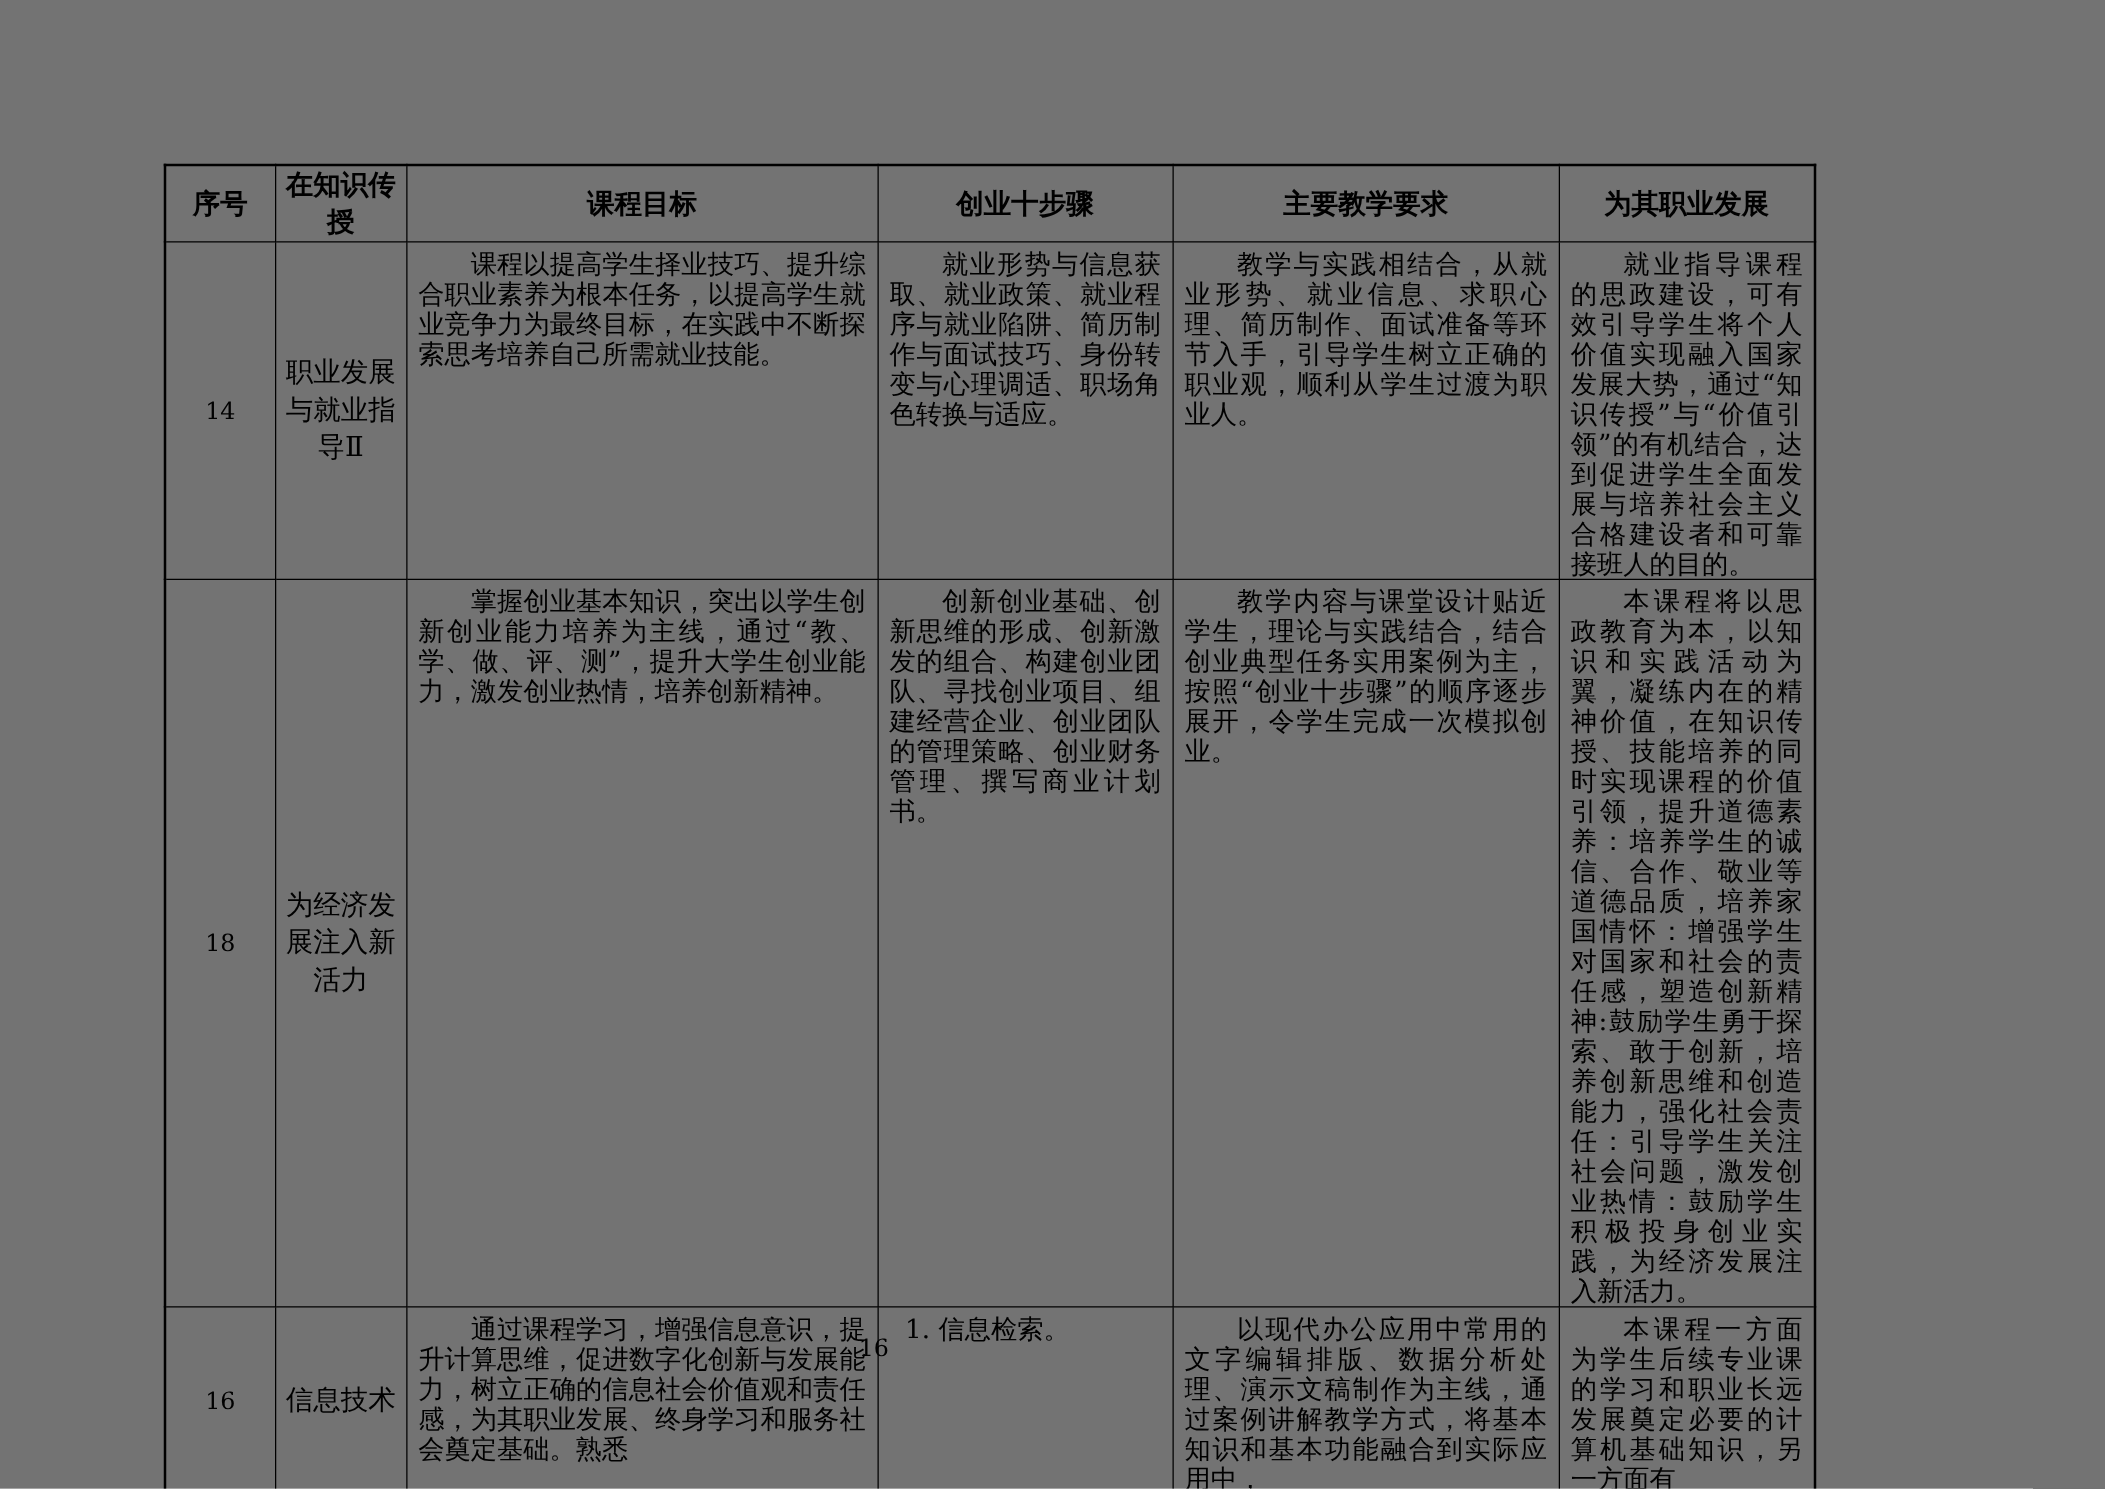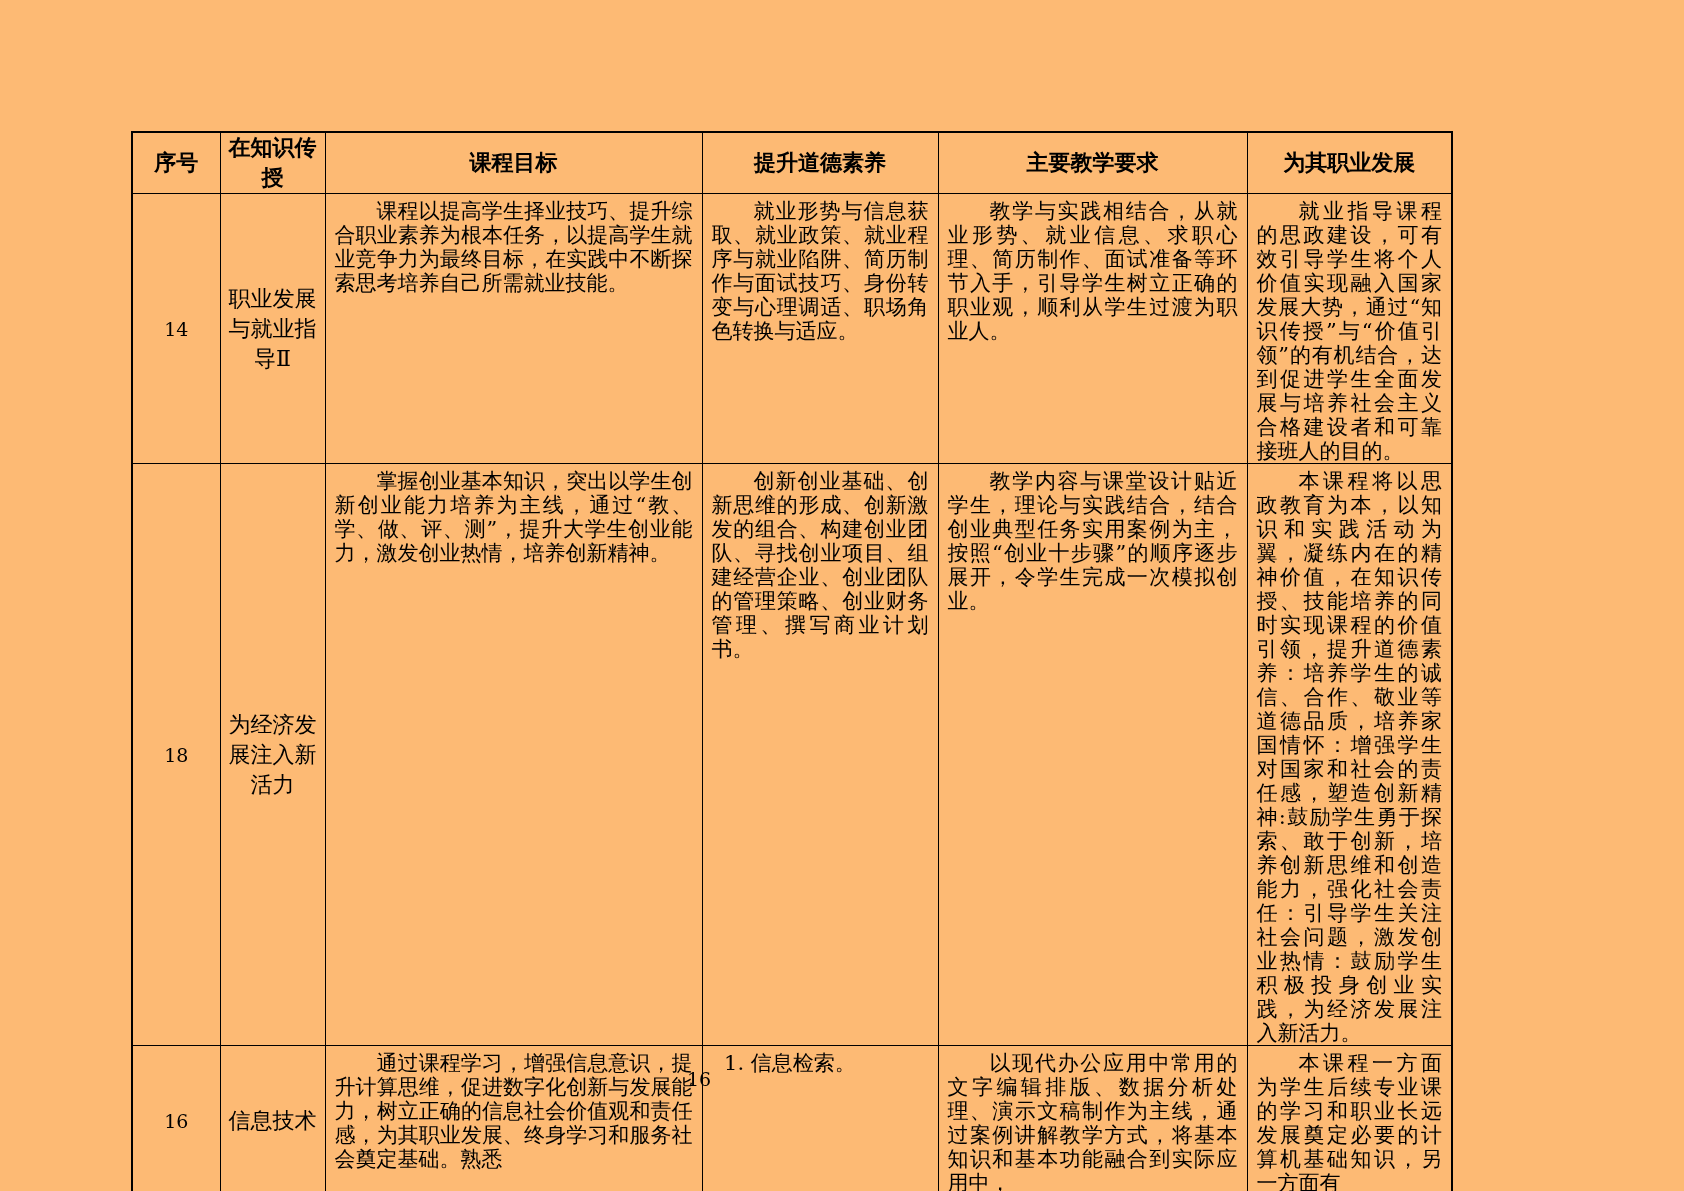--- a/index.html
+++ b/index.html
@@ -1,21 +1,21 @@
 <!DOCTYPE html>
 <html><head>
 <meta charset="utf-8">
 <style>
   * { margin: 0; padding: 0; box-sizing: border-box; }
   html, body { background: #e8e8e8; }
   .sheet {
     position: relative;
     width: 1684px;
     height: 1191px;
-    background: #fdba74;
+    background: #737373;
     font-family: "DejaVu Serif", "Liberation Serif", serif;
     color: #000;
     overflow: hidden;
   }
   table.course-table {
     position: absolute;
     left: 131px;
     top: 131px;
     width: 1320px;
     border-collapse: collapse;
@@ -73,21 +73,21 @@
       <col style="width:377px">
       <col style="width:236px">
       <col style="width:309px">
       <col style="width:205px">
     </colgroup>
     <thead>
       <tr>
         <th>序号</th>
         <th>在知识传授</th>
         <th>课程目标</th>
-        <th>提升道德素养</th>
+        <th>创业十步骤</th>
         <th>主要教学要求</th>
         <th>为其职业发展</th>
       </tr>
     </thead>
     <tbody>
       <tr style="height:258px">
         <td class="col-no">14</td>
         <td class="col-name">职业发展与就业指导Ⅱ</td>
         <td>
             <div class="para">课程以提高学生择业技巧、提升综合职业素养为根本任务，以提高学生就业竞争力为最终目标，在实践中不断探索思考培养自己所需就业技能。</div>

